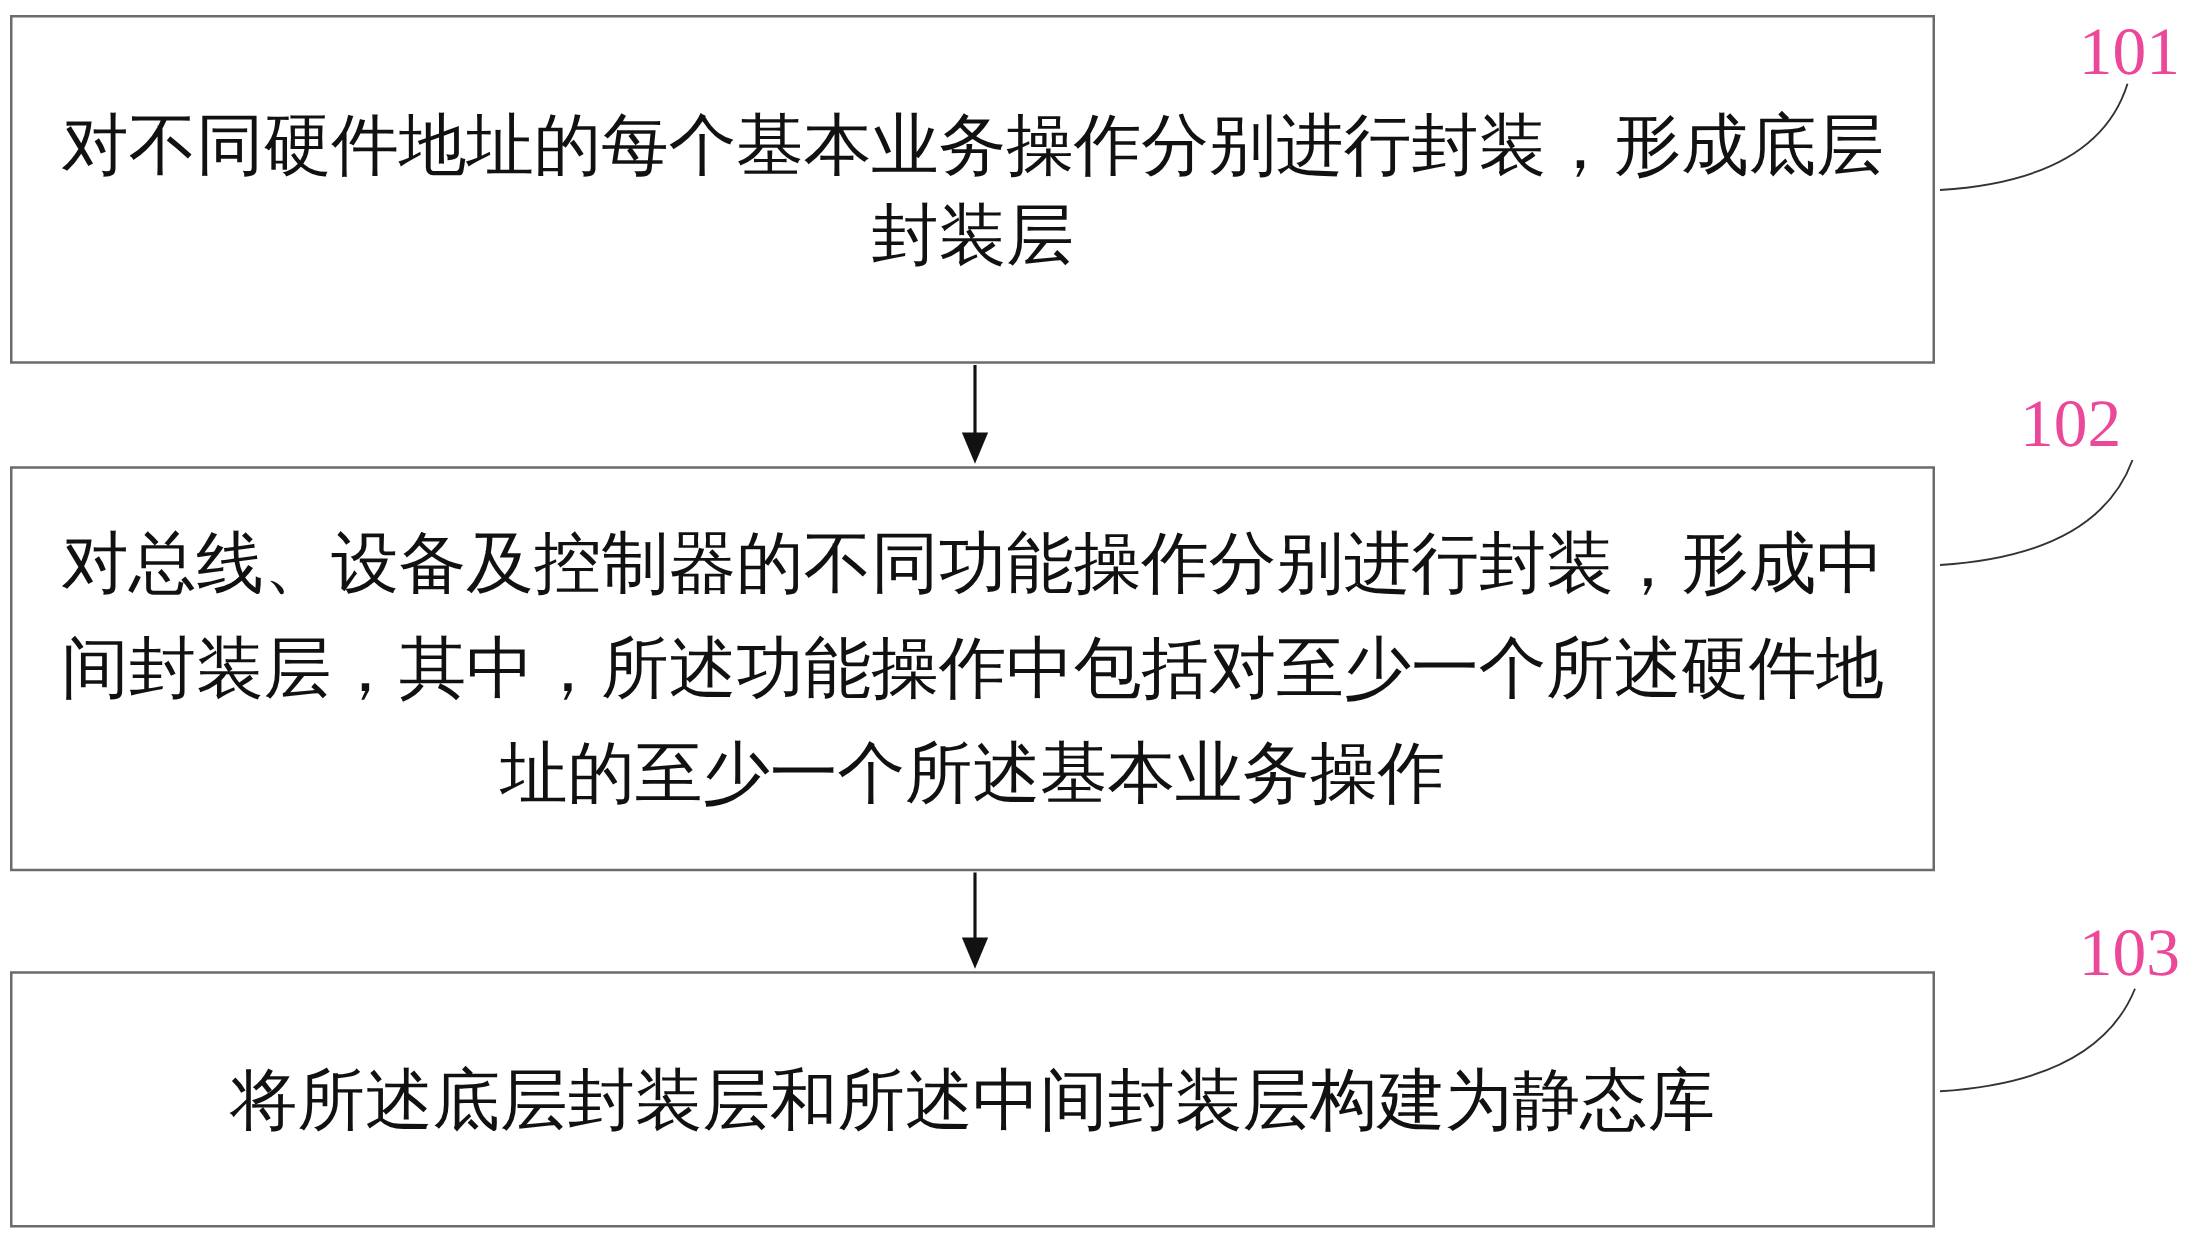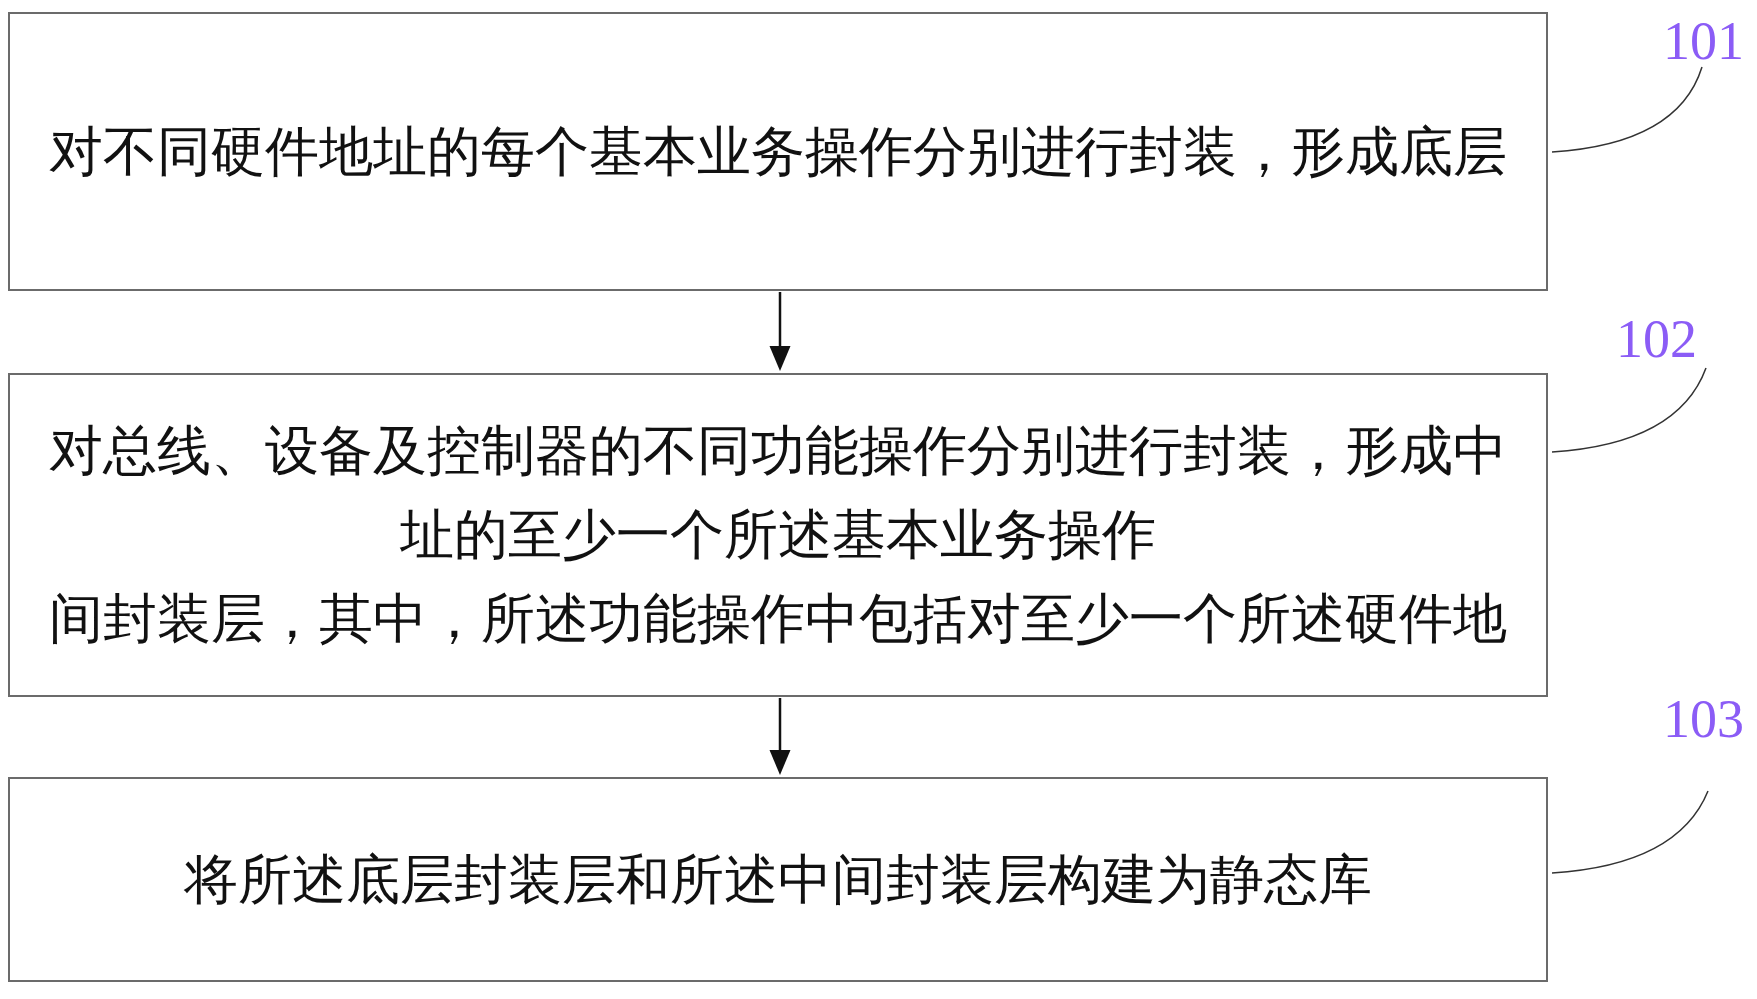--- a/index.html
+++ b/index.html
@@ -37,46 +37,47 @@
     color: #111111;
   }
   #box-101 { top: 12px;  height: 279px; }
   #box-102 { top: 373px; height: 324px; gap: 12px; }
   #box-103 { top: 777px; height: 205px; }
   .ref-label {
     position: absolute;
     font-family: "Liberation Serif", "DejaVu Serif", serif;
     font-size: 54px;
     line-height: 1;
-    color: #8b5cf6;
+    color: #ec4899;
     white-space: nowrap;
   }
   #ref-101 { left: 1663px; top: 14px; }
   #ref-102 { left: 1616px; top: 312px; }
-  #ref-103 { left: 1663px; top: 692px; }
+  #ref-103 { left: 1663px; top: 735px; }
   .overlay {
     position: absolute;
     left: 0;
     top: 0;
     pointer-events: none;
   }
 </style>
 </head>
 <body>
 
 <div class="canvas">
 
   <div class="step-box" id="box-101">
     <div class="box-line">对不同硬件地址的每个基本业务操作分别进行封装，形成底层</div>
+    <div class="box-line">封装层</div>
   </div>
 
   <div class="step-box" id="box-102">
     <div class="box-line">对总线、设备及控制器的不同功能操作分别进行封装，形成中</div>
+    <div class="box-line">间封装层，其中，所述功能操作中包括对至少一个所述硬件地</div>
     <div class="box-line">址的至少一个所述基本业务操作</div>
-    <div class="box-line">间封装层，其中，所述功能操作中包括对至少一个所述硬件地</div>
   </div>
 
   <div class="step-box" id="box-103">
     <div class="box-line">将所述底层封装层和所述中间封装层构建为静态库</div>
   </div>
 
   <div class="ref-label" id="ref-101">101</div>
   <div class="ref-label" id="ref-102">102</div>
   <div class="ref-label" id="ref-103">103</div>
 

